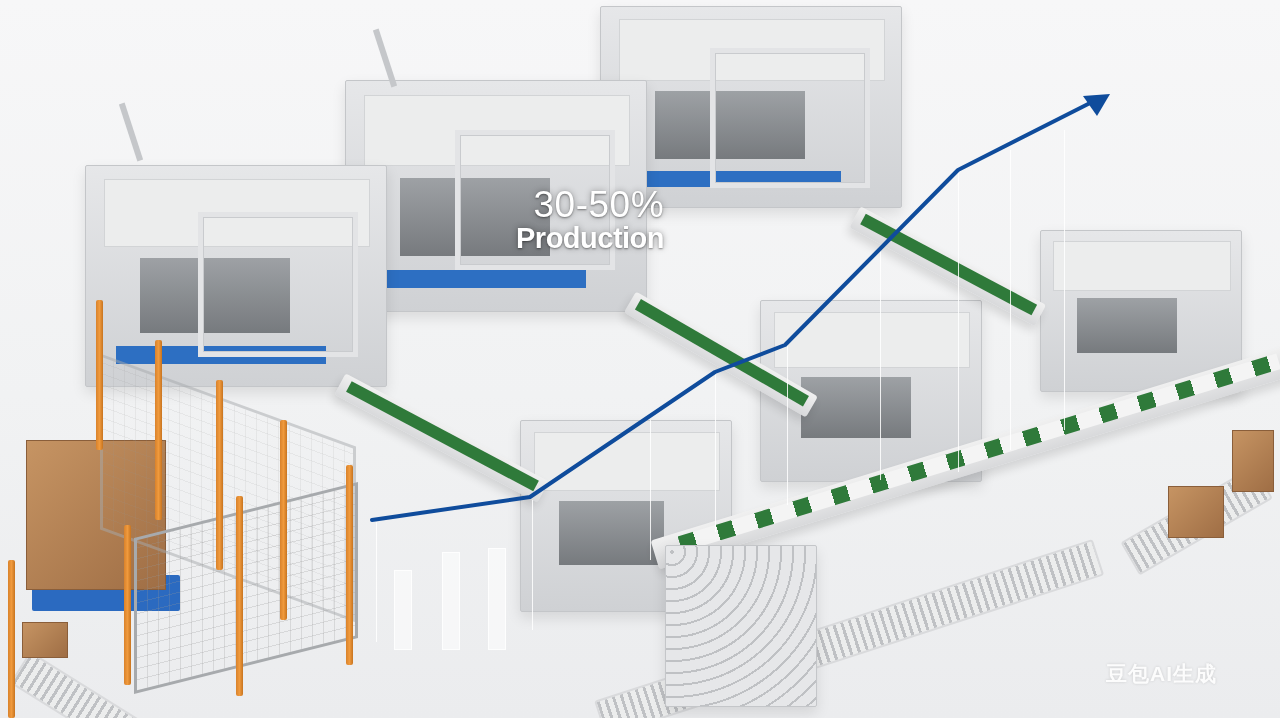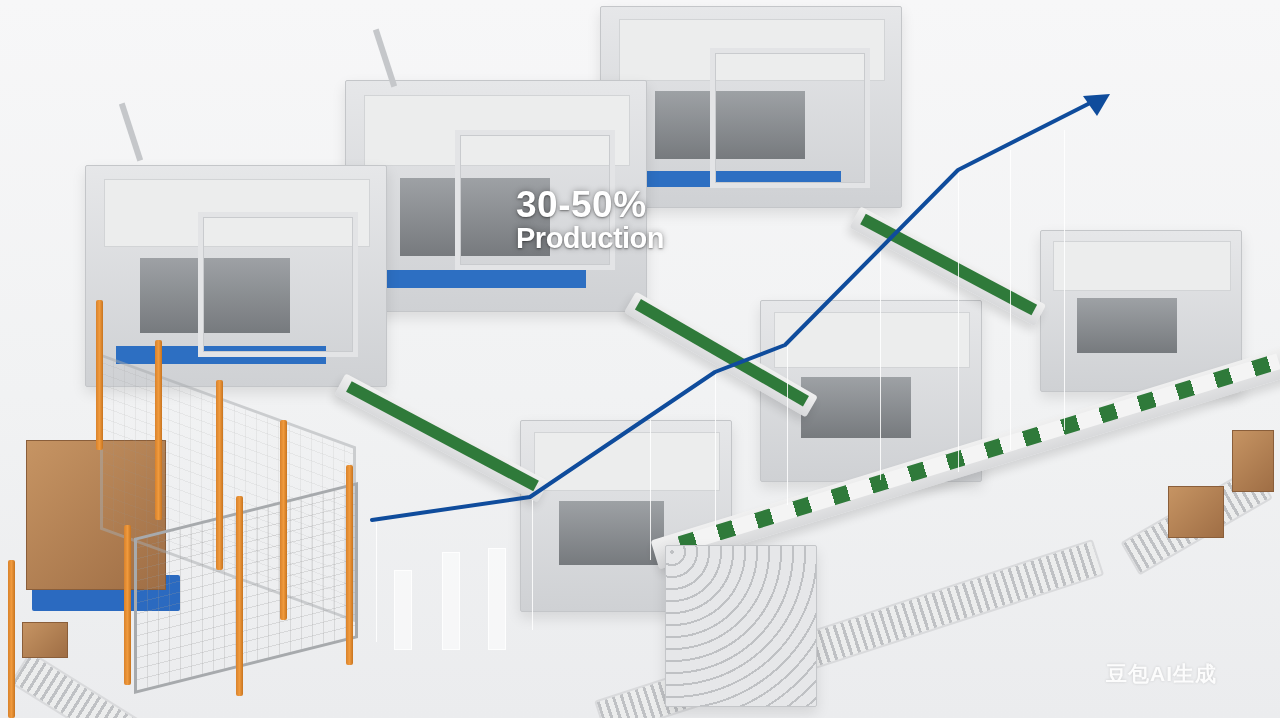--- a/index.html
+++ b/index.html
@@ -21,21 +21,21 @@
   .roller{position:absolute;height:34px;transform-origin:left center;background:repeating-linear-gradient(90deg,#bfc1c4 0 3px,#eceded 3px 8px);border:2px solid #d9dadc;border-radius:3px;}
   
   .post{position:absolute;width:7px;background:linear-gradient(90deg,#d9822b,#f09a3d,#c8741f);border-radius:2px;}
   .mesh{position:absolute;border:3px solid #a7aaad;background:repeating-linear-gradient(0deg,transparent 0 10px,rgba(150,150,150,.25) 10px 11px),repeating-linear-gradient(90deg,transparent 0 10px,rgba(150,150,150,.25) 10px 11px);}
   .box{position:absolute;background:linear-gradient(135deg,#c69463,#9f6e45);border:1px solid #8a5e3a;}
   .pallet{position:absolute;background:#2b6ac0;border-radius:2px;}
   
   .guide{position:absolute;width:1px;background:rgba(255,255,255,.85);}
   .ghost-bar{position:absolute;background:rgba(255,255,255,.55);border:1px solid rgba(255,255,255,.8);}
   .headline{position:absolute;left:516px;top:186px;color:#ffffff;text-shadow:0 0 6px rgba(0,0,0,.35),0 1px 2px rgba(0,0,0,.4);line-height:1.02;}
-  .headline .big{font-size:37px;font-weight:bold;letter-spacing:.5px;}
+  .headline .big{font-size:37px;font-weight:normal;letter-spacing:.5px;text-align:right;}
   .headline .sub{font-size:29px;font-weight:bold;letter-spacing:-.5px;}
   .watermark{position:absolute;left:1106px;top:660px;font-size:21px;font-weight:bold;color:rgba(255,255,255,.92);text-shadow:0 0 3px rgba(0,0,0,.15);letter-spacing:1px;}
   svg.overlay{position:absolute;left:0;top:0;width:1280px;height:718px;}
 </style>
 </head>
 <body>
 
 <div class="scene">
 
   <div class="machine" style="left:600px;top:6px;width:300px;height:200px;">

